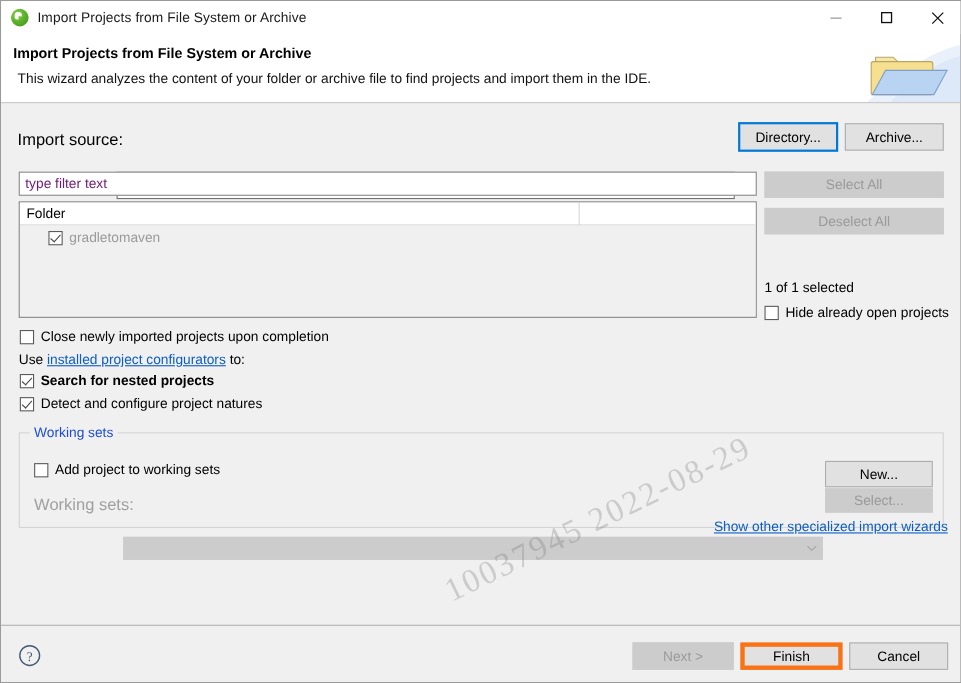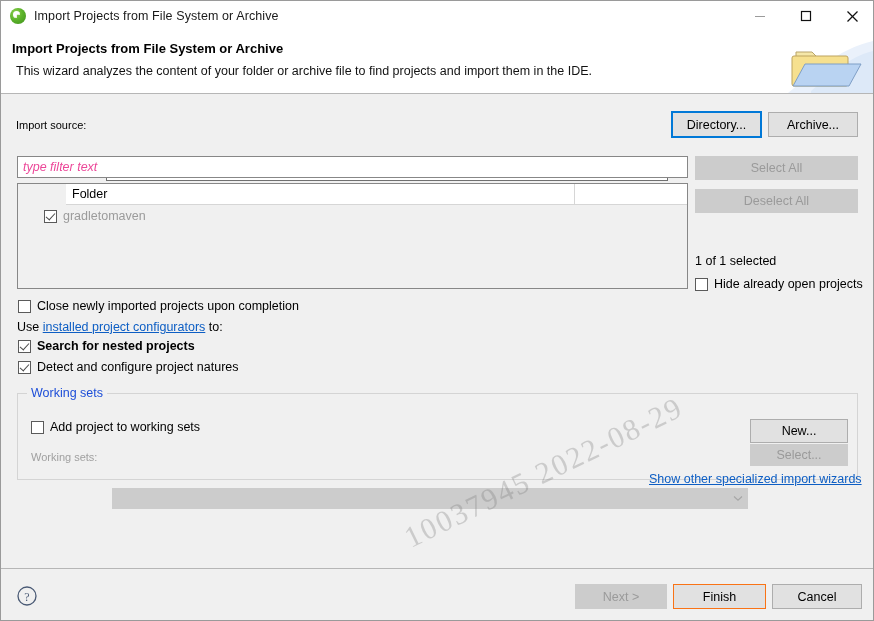--- a/index.html
+++ b/index.html
@@ -105,21 +105,21 @@
   #body {
     position: absolute;
     left: 0; top: 93px;
     width: 872px;
     height: 474px;
     background: #f0f0f0;
   }
 
   .row-label {
     position: absolute;
-    font-size: 11px;
+    font-size: 15px;
     color: #000;
     white-space: nowrap;
   }
 
   
   .combo {
     position: absolute;
     box-sizing: border-box;
     background: #ffffff;
     border: 1px solid #707070;
@@ -159,59 +159,57 @@
     align-items: center;
     justify-content: center;
     font-family: "Liberation Sans", sans-serif;
     white-space: nowrap;
   }
   .btn.focus {
     border: 2px solid #0078d7;
     background: #e1e1e1;
   }
   .btn.default {
-    border: 1px solid #f97316;
+    border: 4px solid #f97316;
   }
   .btn.disabled {
     background: #cccccc;
     border: 1px solid #cccccc;
     color: #9a9a9a;
   }
 
   
   .textinput {
     position: absolute;
     box-sizing: border-box;
     background: #ffffff;
     border: 1px solid #878787;
     font-size: 12.5px;
     display: flex;
     align-items: center;
     padding-left: 5px;
-    color: #ec4899;
-    white-space: nowrap;
-    font-style: italic;
+    color: #701a75;
+    white-space: nowrap;
   }
 
   
   #tree {
     position: absolute;
     box-sizing: border-box;
     border: 1px solid #878787;
     background: #f0f0f0;
     overflow: hidden;
   }
   #tree-header {
     height: 21px;
     background: #ffffff;
     border-bottom: 1px solid #d6d6d6;
     display: flex;
     align-items: center;
     box-sizing: border-box;
-    margin-left: 48px;
   }
   .th {
     height: 21px;
     box-sizing: border-box;
     display: flex;
     align-items: center;
     padding-left: 6px;
     font-size: 12.5px;
     color: #000;
     border-right: 1px solid #d6d6d6;

